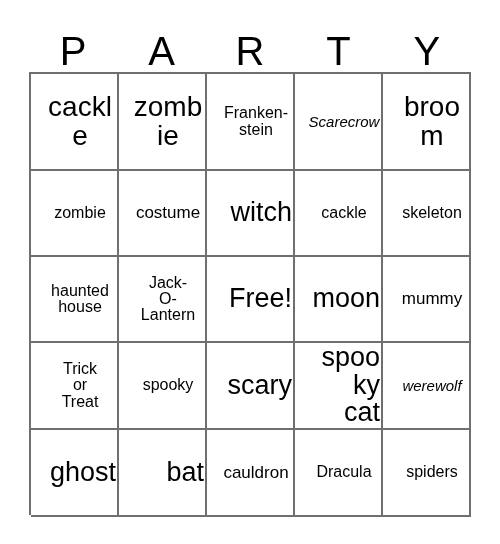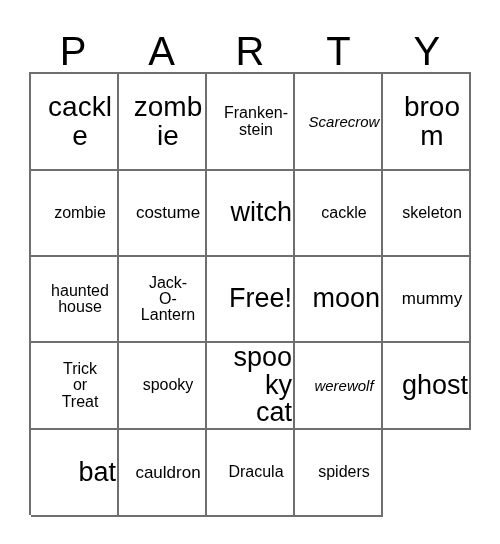--- a/index.html
+++ b/index.html
@@ -144,20 +144,23 @@
       </div>
       <div class="cell">
         <span class="cell-text fs-m">Trick
 or
 Treat</span>
       </div>
       <div class="cell">
         <span class="cell-text fs-m">spooky</span>
       </div>
       <div class="cell">
+        <span class="cell-text fs-xxl">scary</span>
+      </div>
+      <div class="cell">
         <span class="cell-text fs-xxl">spooky
 cat</span>
       </div>
       <div class="cell">
         <span class="cell-text fs-xs">werewolf</span>
       </div>
       <div class="cell">
         <span class="cell-text fs-xxl">ghost</span>
       </div>
       <div class="cell">

